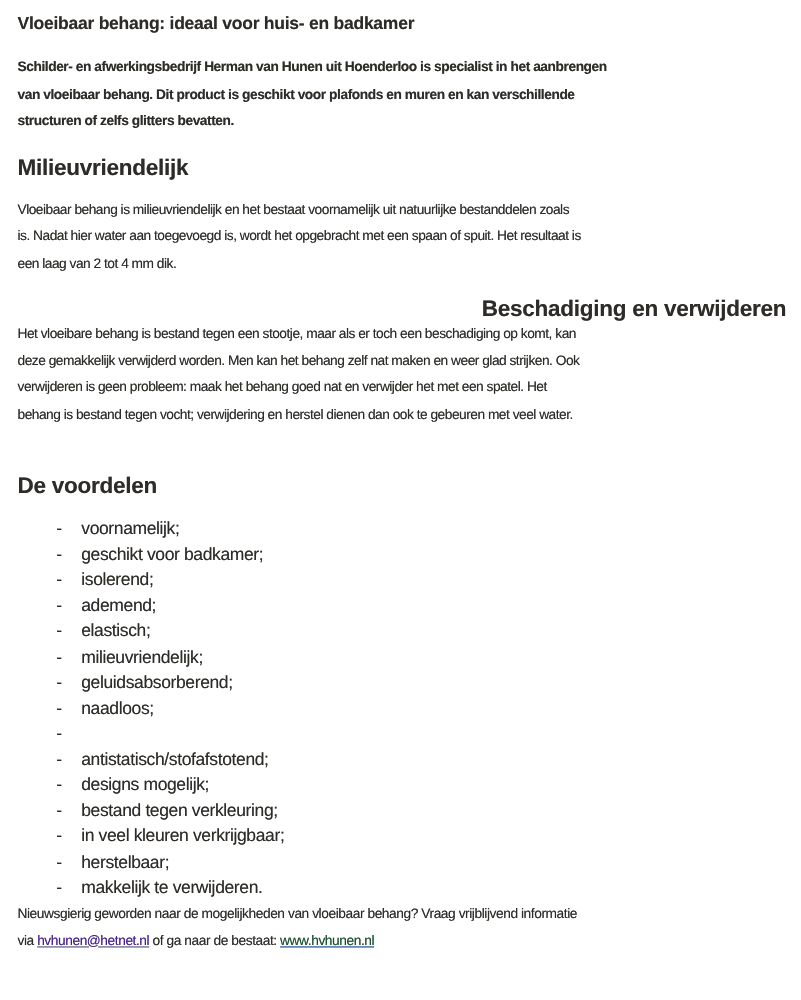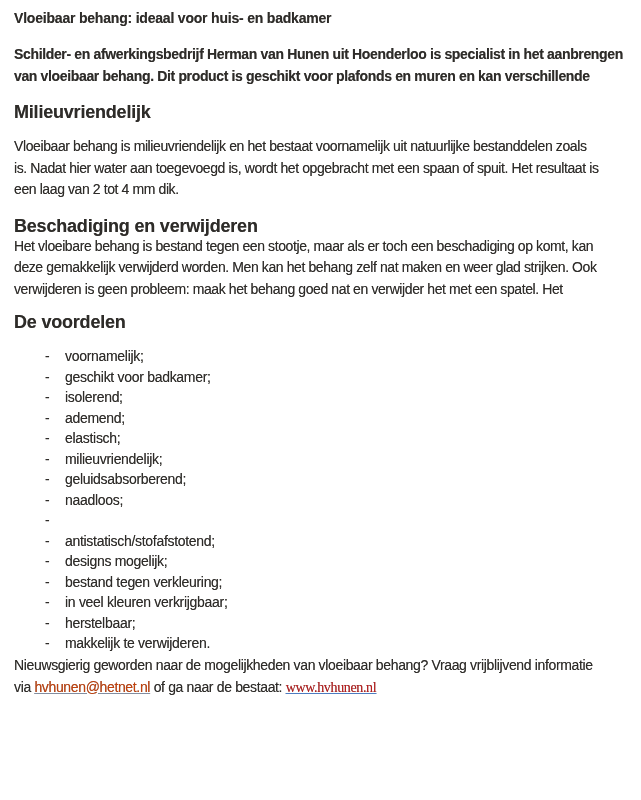--- a/index.html
+++ b/index.html
@@ -24,83 +24,85 @@
     line-height: 20px;
     white-space: nowrap;
     letter-spacing: -0.2px;
   }
   .intro {
     margin-top: 16px;
     font-weight: 700;
     letter-spacing: -0.35px;
   }
   .line {
-    font-size: 14px;
+    font-size: 11px;
     line-height: 21.5px;
     white-space: nowrap;
   }
   .section-heading {
     font-size: 18px;
     font-weight: 700;
     line-height: 20px;
     white-space: nowrap;
     letter-spacing: -0.2px;
   }
   .h-milieu { margin-top: 15px; }
   .para-1 { margin-top: 14px; letter-spacing: -0.4px; }
-  .h-beschadiging { margin-top: 15px; }
+  .h-beschadiging { margin-top: 15px; text-align: right; }
   .para-2 { letter-spacing: -0.4px; }
-  .h-voordelen { margin-top: 12px; }
+  .h-voordelen { margin-top: 35px; }
   .adv-list { margin-top: 14px; margin-left: 31px; }
   .adv-item {
     display: flex;
     font-size: 14px;
     line-height: 20.5px;
     letter-spacing: -0.3px;
     white-space: nowrap;
   }
   .adv-item .dash {
     width: 20px;
     flex: 0 0 20px;
   }
   .footer { letter-spacing: -0.35px; }
   .footer .line { line-height: 22px; }
   a.link {
     text-decoration: underline;
     cursor: pointer;
   }
-  a.link-email { color: #c2410c; text-decoration-color: #828da0; }
-  a.link-web   { color: #b91c1c; text-decoration-color: #4d7cc0; font-family: Liberation Serif, serif; }
+  a.link-email { color: #4c1d95; text-decoration-color: #828da0; }
+  a.link-web   { color: #14532d; text-decoration-color: #4d7cc0; }
 </style>
 </head>
 <body>
 
 <div class="page">
 
   <div class="doc-title">Vloeibaar behang: ideaal voor huis- en badkamer</div>
 
   <div class="intro">
     <div class="line">Schilder- en afwerkingsbedrijf Herman van Hunen uit Hoenderloo is specialist in het aanbrengen</div>
     <div class="line">van vloeibaar behang. Dit product is geschikt voor plafonds en muren en kan verschillende</div>
+    <div class="line">structuren of zelfs glitters bevatten.</div>
   </div>
 
   <div class="section-heading h-milieu">Milieuvriendelijk</div>
 
   <div class="para-1">
     <div class="line">Vloeibaar behang is milieuvriendelijk en het bestaat voornamelijk uit natuurlijke bestanddelen zoals</div>
     <div class="line">is. Nadat hier water aan toegevoegd is, wordt het opgebracht met een spaan of spuit. Het resultaat is</div>
     <div class="line">een laag van 2 tot 4 mm dik.</div>
   </div>
 
   <div class="section-heading h-beschadiging">Beschadiging en verwijderen</div>
 
   <div class="para-2">
     <div class="line">Het vloeibare behang is bestand tegen een stootje, maar als er toch een beschadiging op komt, kan</div>
     <div class="line">deze gemakkelijk verwijderd worden. Men kan het behang zelf nat maken en weer glad strijken. Ook</div>
     <div class="line">verwijderen is geen probleem: maak het behang goed nat en verwijder het met een spatel. Het</div>
+    <div class="line">behang is bestand tegen vocht; verwijdering en herstel dienen dan ook te gebeuren met veel water.</div>
   </div>
 
   <div class="section-heading h-voordelen">De voordelen</div>
 
   <div class="adv-list">
     <div class="adv-item">
       <span class="dash">-</span>
       <span>voornamelijk;</span>
     </div>
     <div class="adv-item">

